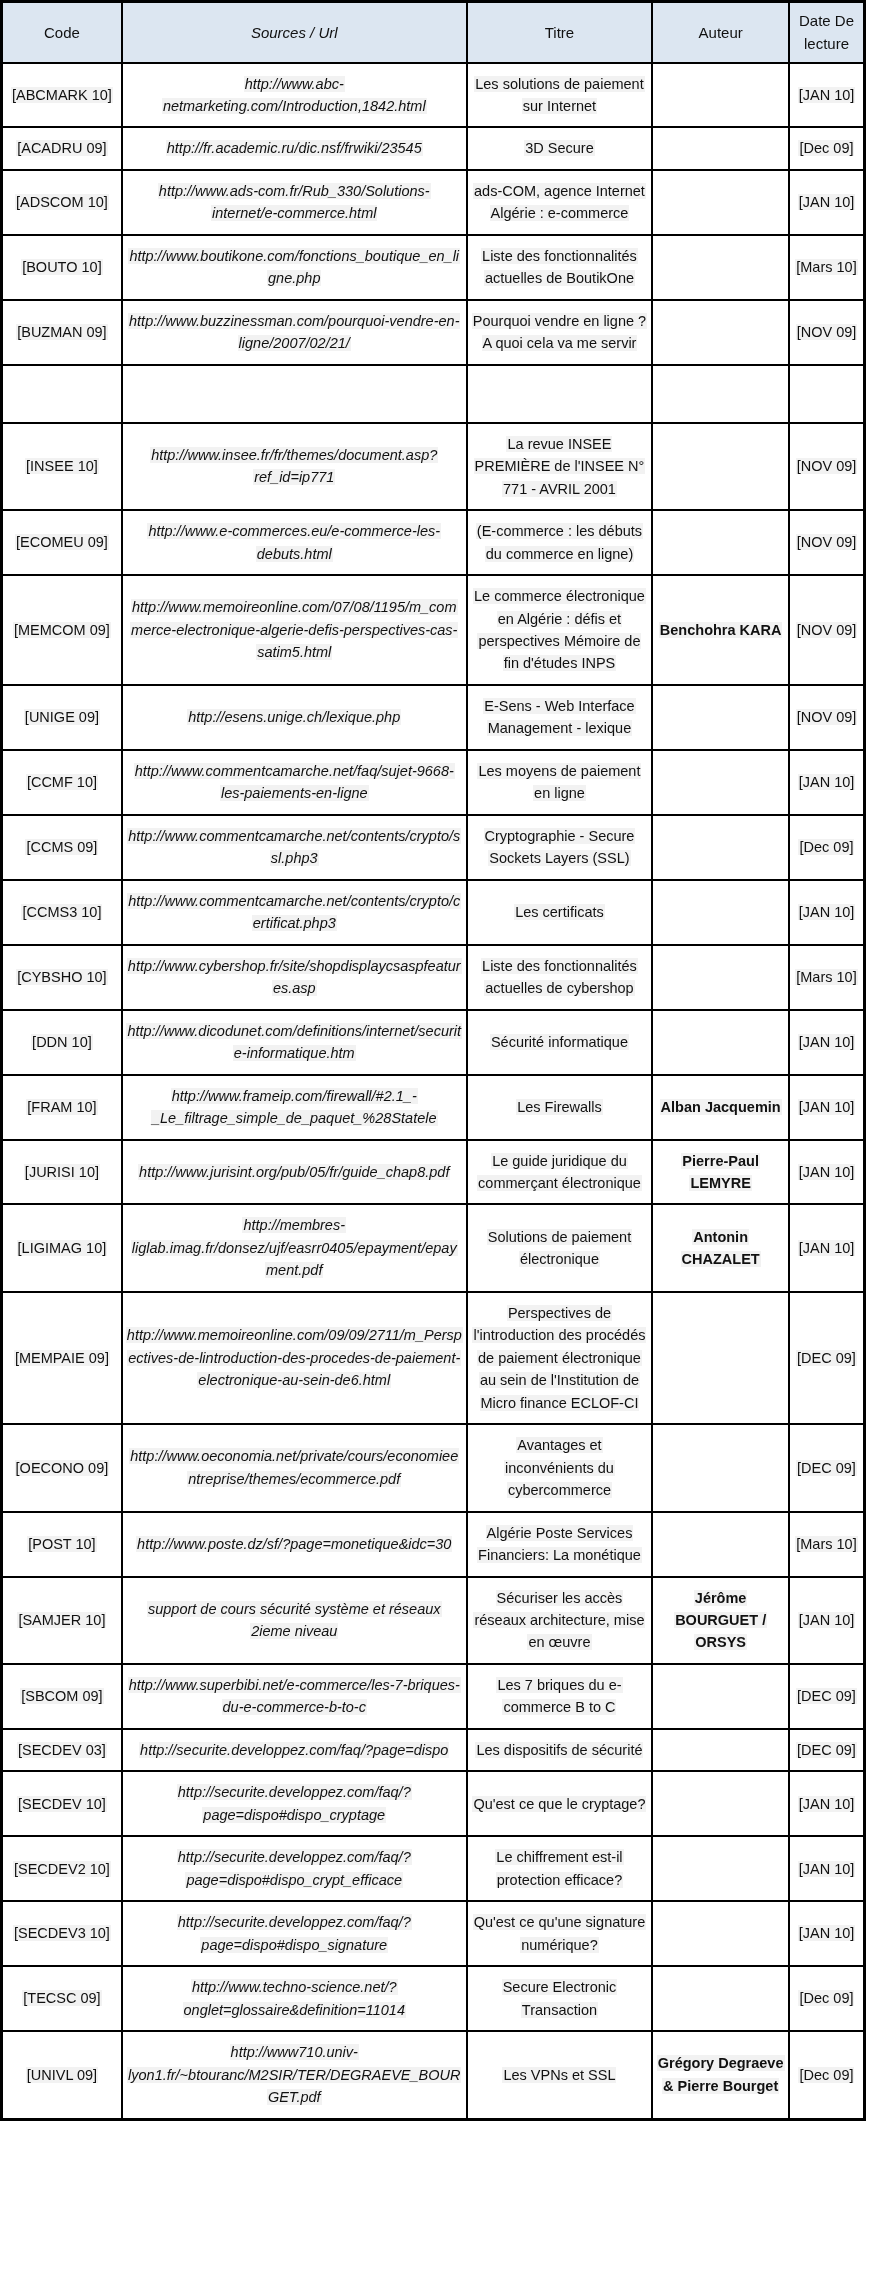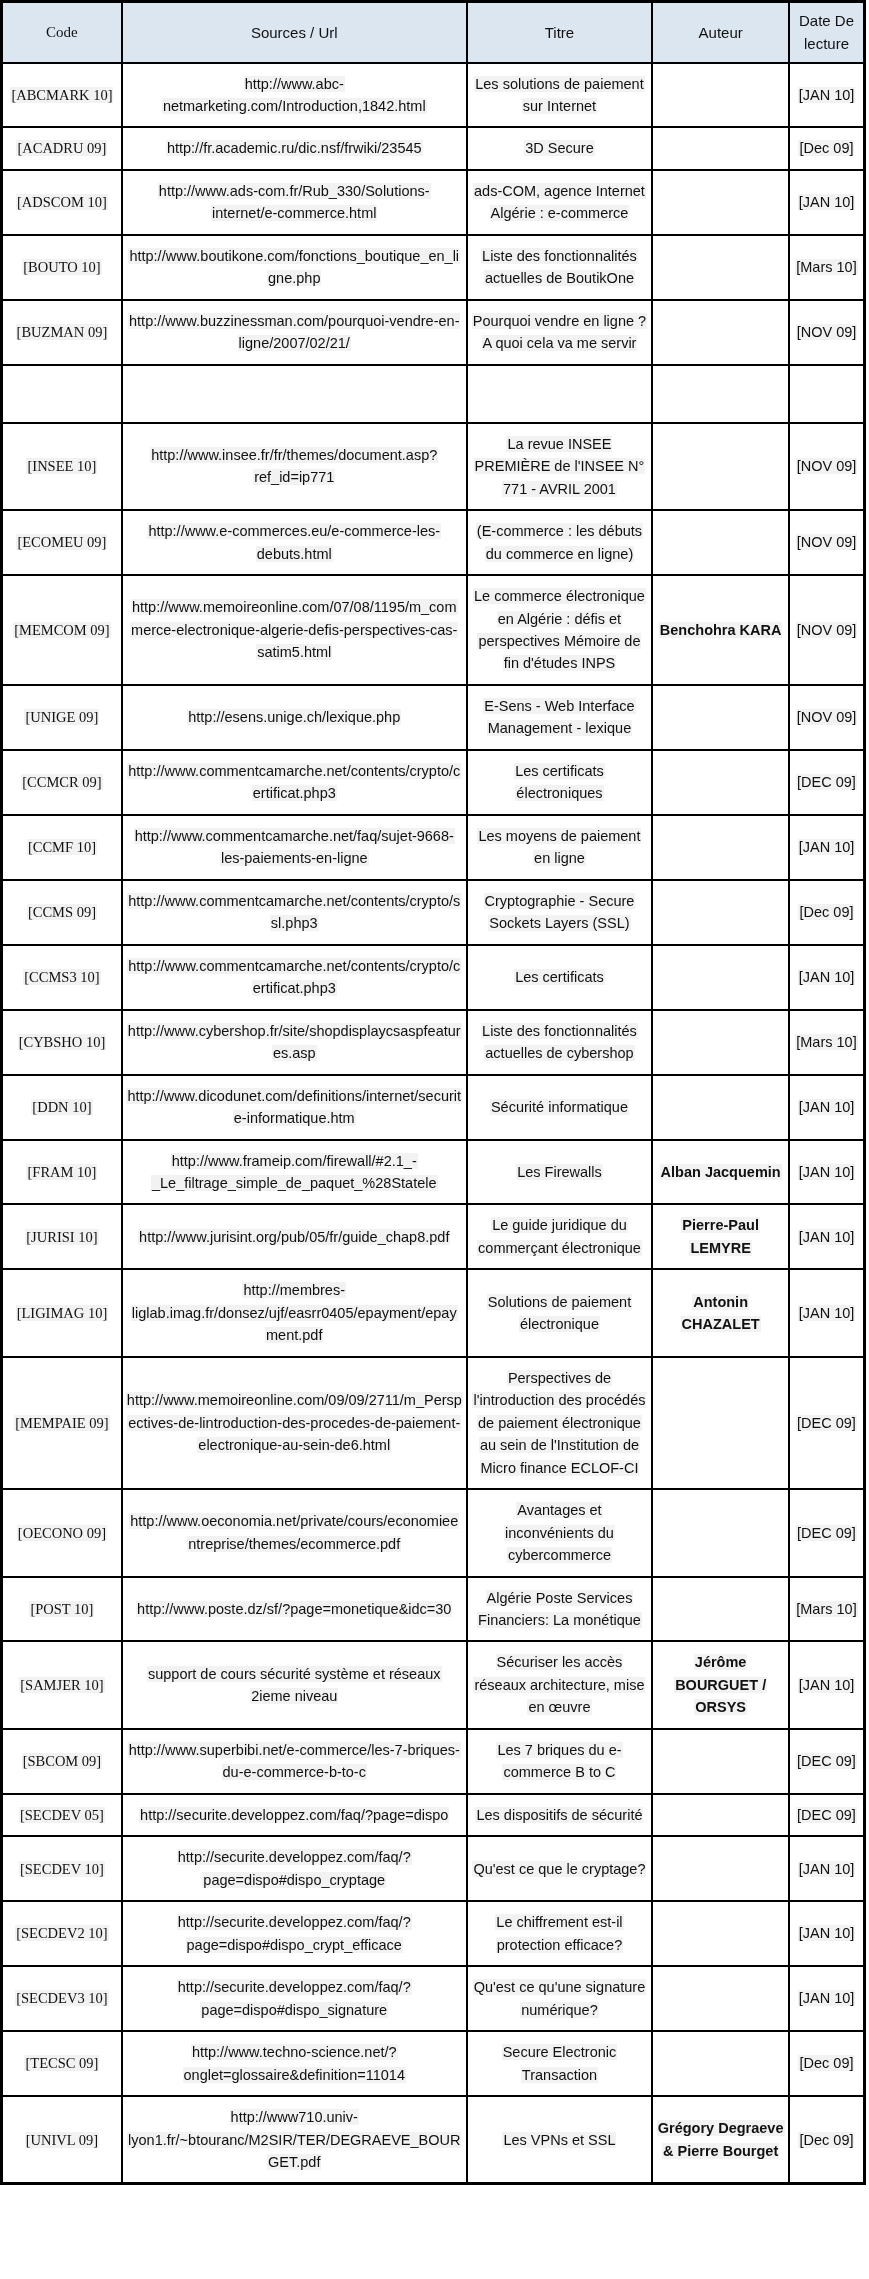--- a/index.html
+++ b/index.html
@@ -29,22 +29,22 @@
     padding: 9px 3px;
     overflow-wrap: break-word;
     word-wrap: break-word;
   }
   table.webo th {
     background: #dce6f1;
     font-weight: normal;
     font-size: 15px;
     padding: 6px 3px;
   }
-  .col-code   { width: 118px; font-family: Liberation Serif, serif; }
-  .col-source { width: 338px; }
+  .col-code   { width: 118px; }
+  .col-source { width: 338px; font-style: italic; }
   .col-title  { width: 182px; }
   .col-author { width: 134px; font-weight: bold; }
   .col-date   { width: 74px; }
   tr.row-empty td { height: 38px; }
   
   span.t {
     background: rgba(160,160,160,0.14);
     padding: 0 1px;
     -webkit-box-decoration-break: clone;
     box-decoration-break: clone;
@@ -136,27 +136,20 @@
           <td class="col-date"><span class="t">[NOV 09]</span></td>
         </tr>
         <tr>
           <td class="col-code"><span class="t">[UNIGE 09]</span></td>
           <td class="col-source"><span class="t">http://esens.unige.ch/lexique.php</span></td>
           <td class="col-title"><span class="t">E-Sens - Web Interface Management - lexique</span></td>
           <td class="col-author"></td>
           <td class="col-date"><span class="t">[NOV 09]</span></td>
         </tr>
         <tr>
-          <td class="col-code"><span class="t">[CCMCR 09]</span></td>
-          <td class="col-source"><span class="t">http://www.commentcamarche.net/contents/crypto/certificat.php3</span></td>
-          <td class="col-title"><span class="t">Les certificats électroniques</span></td>
-          <td class="col-author"></td>
-          <td class="col-date"><span class="t">[DEC 09]</span></td>
-        </tr>
-        <tr>
           <td class="col-code"><span class="t">[CCMF 10]</span></td>
           <td class="col-source"><span class="t">http://www.commentcamarche.net/faq/sujet-9668-les-paiements-en-ligne</span></td>
           <td class="col-title"><span class="t">Les moyens de paiement en ligne</span></td>
           <td class="col-author"></td>
           <td class="col-date"><span class="t">[JAN 10]</span></td>
         </tr>
         <tr>
           <td class="col-code"><span class="t">[CCMS 09]</span></td>
           <td class="col-source"><span class="t">http://www.commentcamarche.net/contents/crypto/ssl.php3</span></td>
           <td class="col-title"><span class="t">Cryptographie - Secure Sockets Layers (SSL)</span></td>
@@ -234,21 +227,21 @@
           <td class="col-date"><span class="t">[JAN 10]</span></td>
         </tr>
         <tr>
           <td class="col-code"><span class="t">[SBCOM 09]</span></td>
           <td class="col-source"><span class="t">http://www.superbibi.net/e-commerce/les-7-briques-du-e-commerce-b-to-c</span></td>
           <td class="col-title"><span class="t">Les 7 briques du e-commerce B to C</span></td>
           <td class="col-author"></td>
           <td class="col-date"><span class="t">[DEC 09]</span></td>
         </tr>
         <tr>
-          <td class="col-code"><span class="t">[SECDEV 05]</span></td>
+          <td class="col-code"><span class="t">[SECDEV 03]</span></td>
           <td class="col-source"><span class="t">http://securite.developpez.com/faq/?page=dispo</span></td>
           <td class="col-title"><span class="t">Les dispositifs de sécurité</span></td>
           <td class="col-author"></td>
           <td class="col-date"><span class="t">[DEC 09]</span></td>
         </tr>
         <tr>
           <td class="col-code"><span class="t">[SECDEV 10]</span></td>
           <td class="col-source"><span class="t">http://securite.developpez.com/faq/?page=dispo#dispo_cryptage</span></td>
           <td class="col-title"><span class="t">Qu'est ce que le cryptage?</span></td>
           <td class="col-author"></td>

